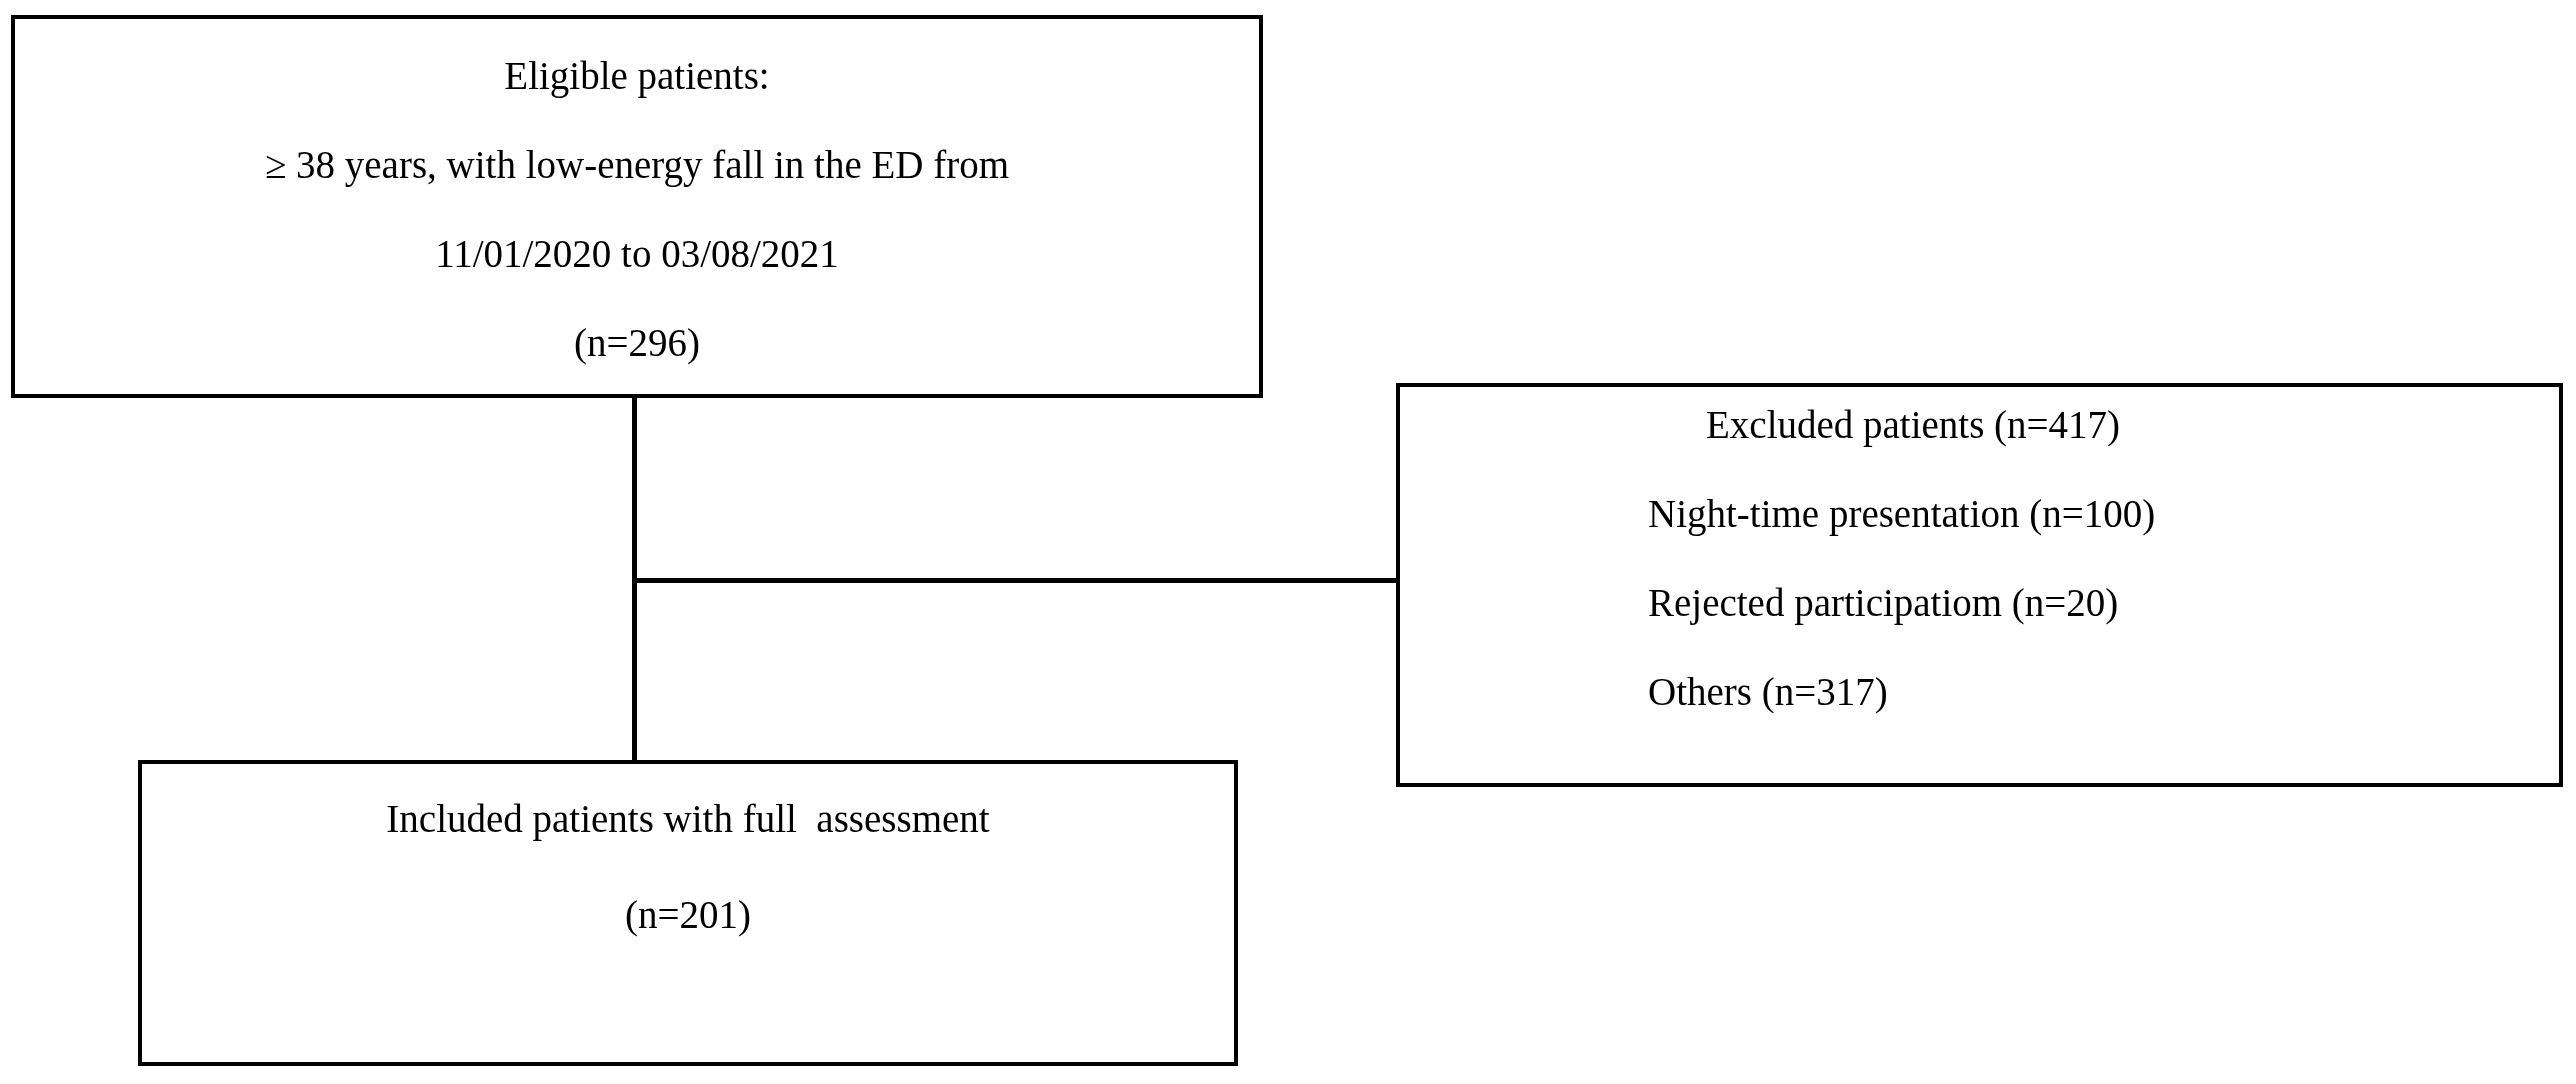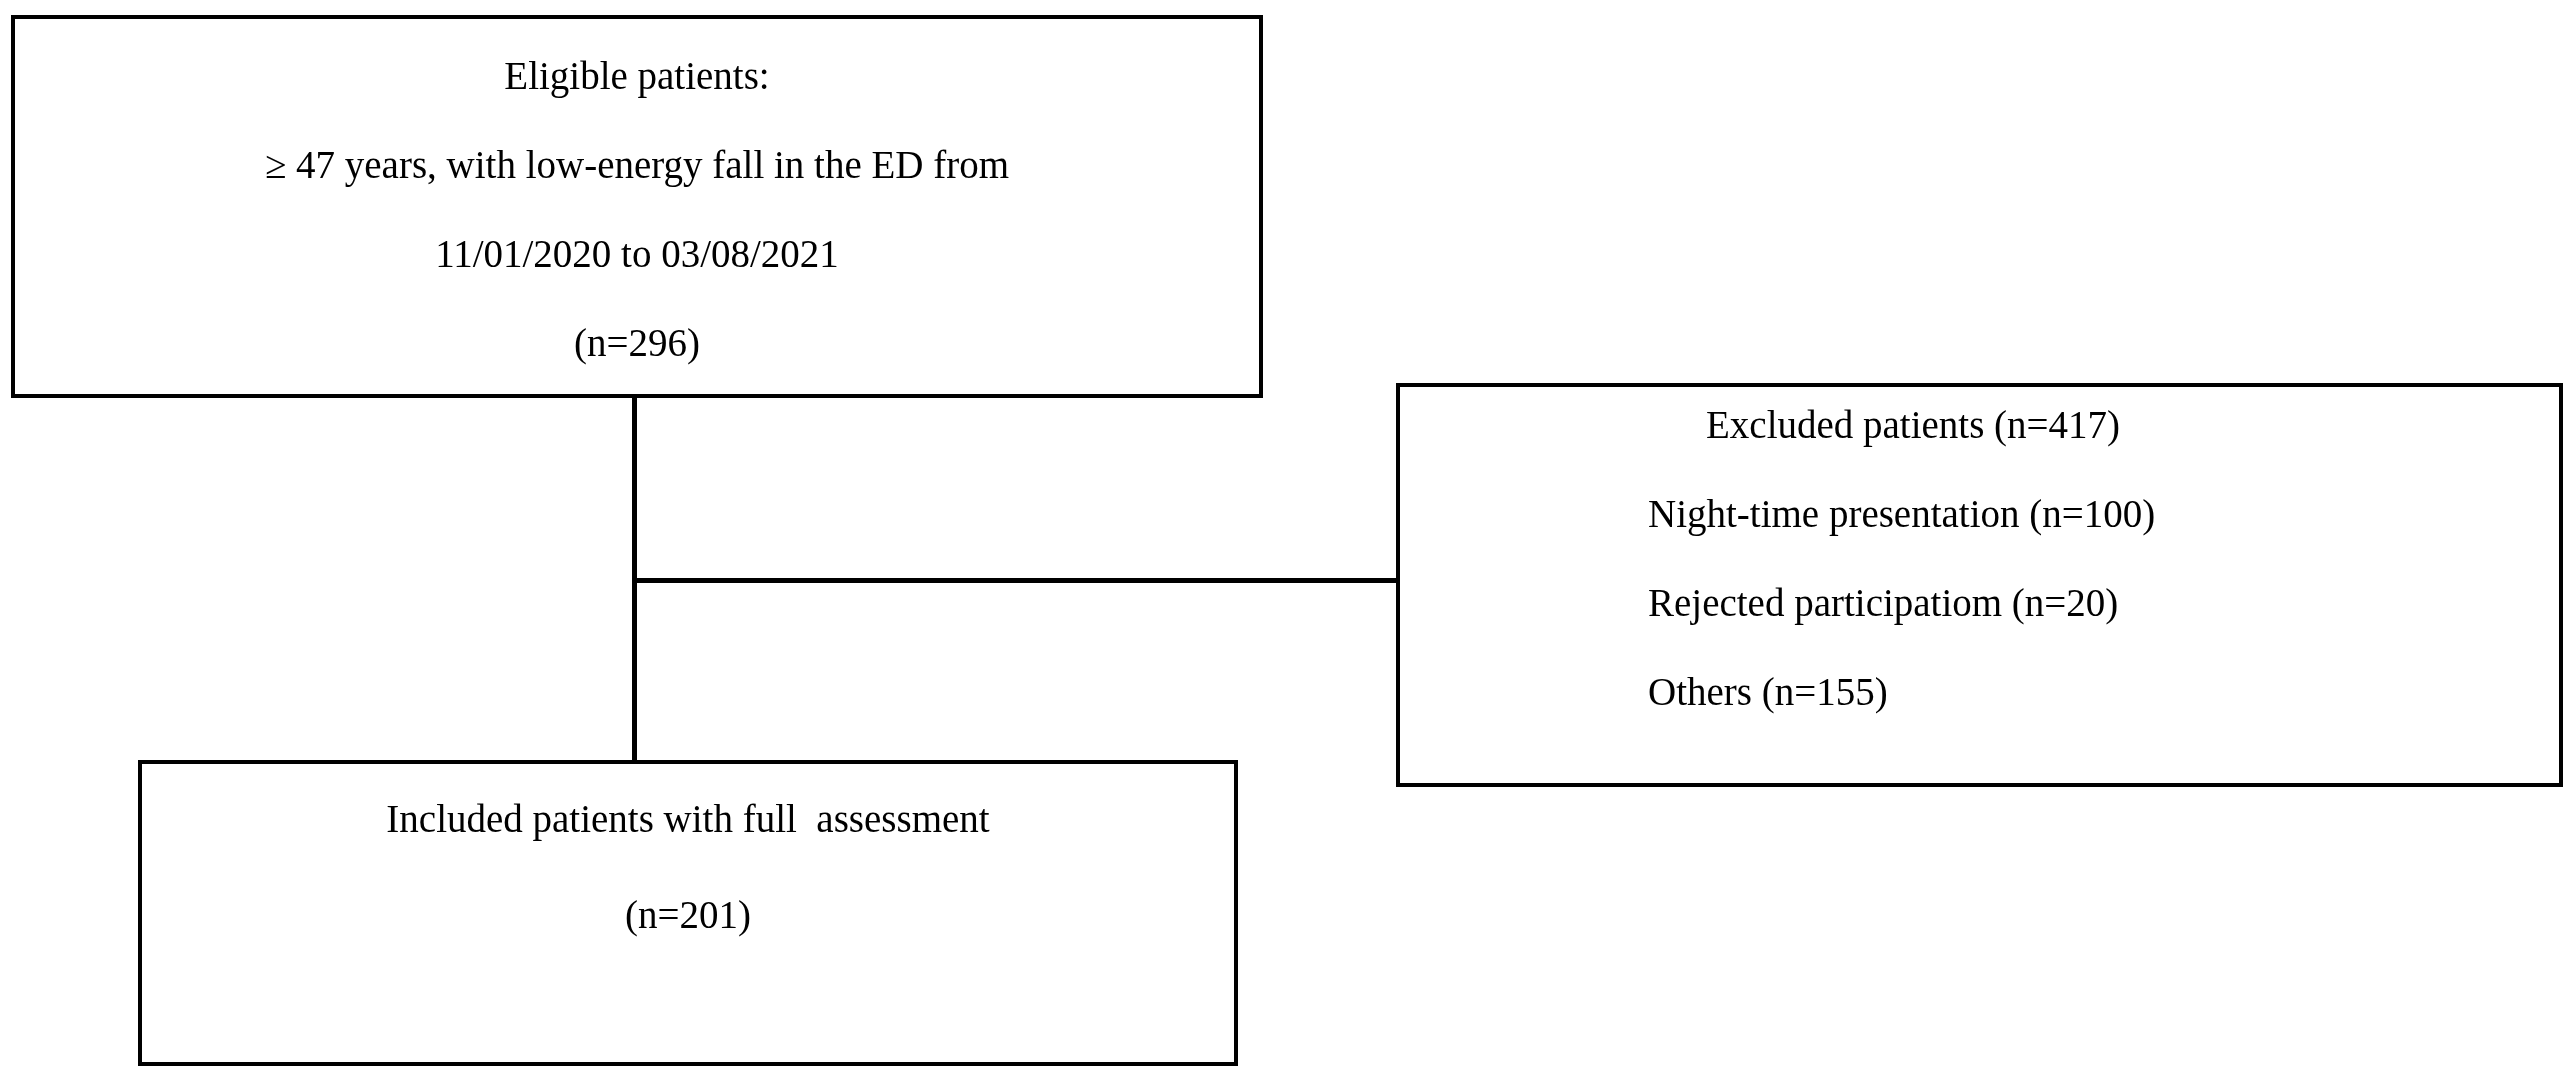--- a/index.html
+++ b/index.html
@@ -121,32 +121,32 @@
 
 <div id="canvas">
 
   <div class="connector-v" id="connector-vertical"></div>
 
   <div class="connector-h" id="connector-horizontal"></div>
 
   <div class="flow-box" id="box-eligible">
     <div class="box-text" id="eligible-text">
       <div class="line">Eligible patients:</div>
-      <div class="line">≥ 47 years, with low-energy fall in the ED from</div>
+      <div class="line">≥ 38 years, with low-energy fall in the ED from</div>
       <div class="line">11/01/2020 to 03/08/2021</div>
       <div class="line">(n=296)</div>
     </div>
   </div>
 
   <div class="flow-box" id="box-excluded">
     <div class="box-text" id="excluded-text">
       <div class="line indented">Excluded patients (n=417)</div>
       <div class="line">Night-time presentation (n=100)</div>
       <div class="line">Rejected participatiom (n=20)</div>
-      <div class="line">Others (n=155)</div>
+      <div class="line">Others (n=317)</div>
     </div>
   </div>
 
   <div class="flow-box" id="box-included">
     <div class="box-text" id="included-text">
       <div class="line">Included patients with full  assessment</div>
       <div class="line">(n=201)</div>
     </div>
   </div>
 

